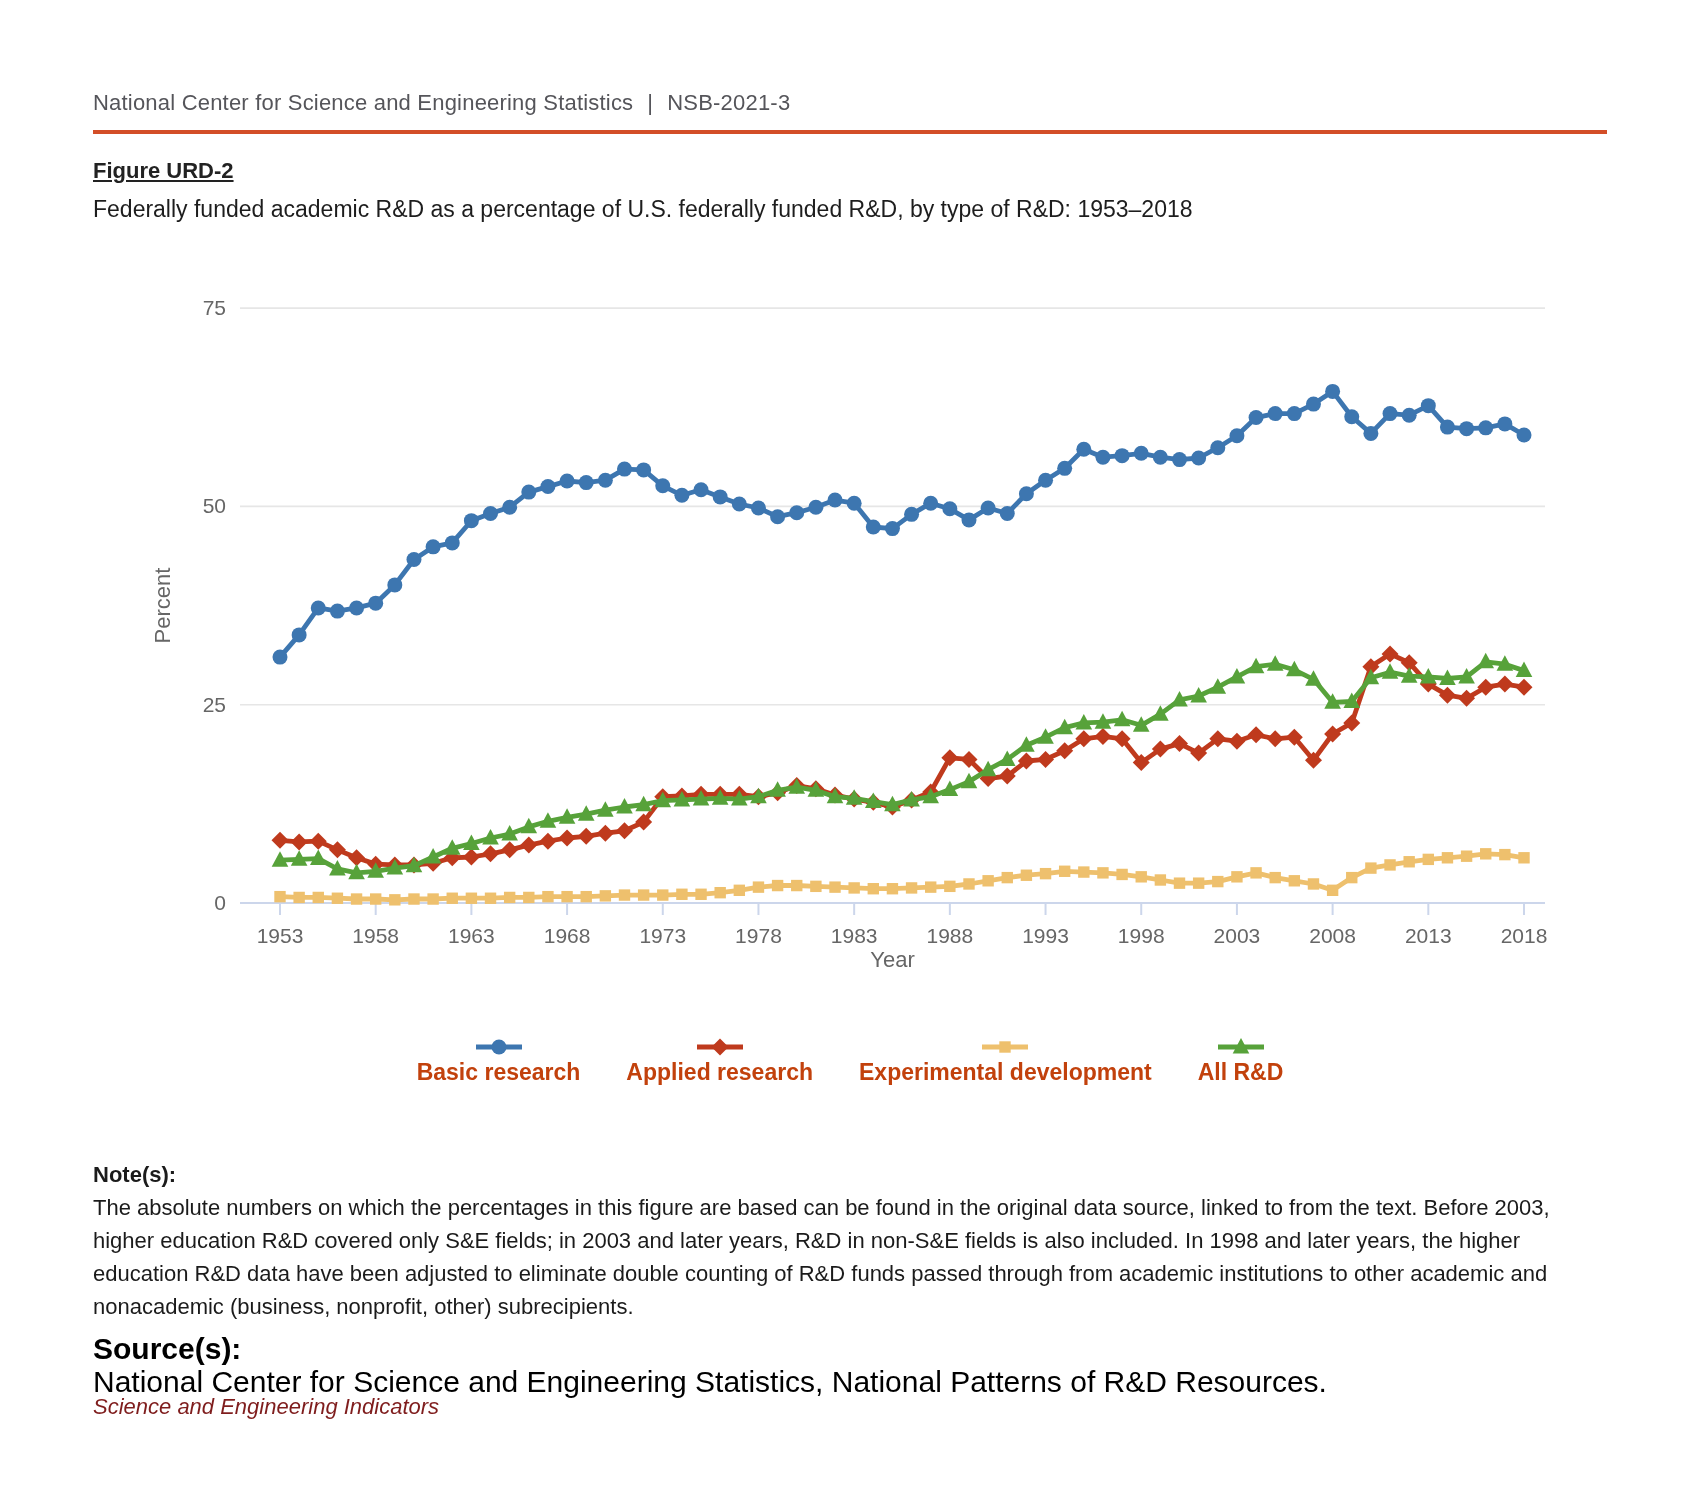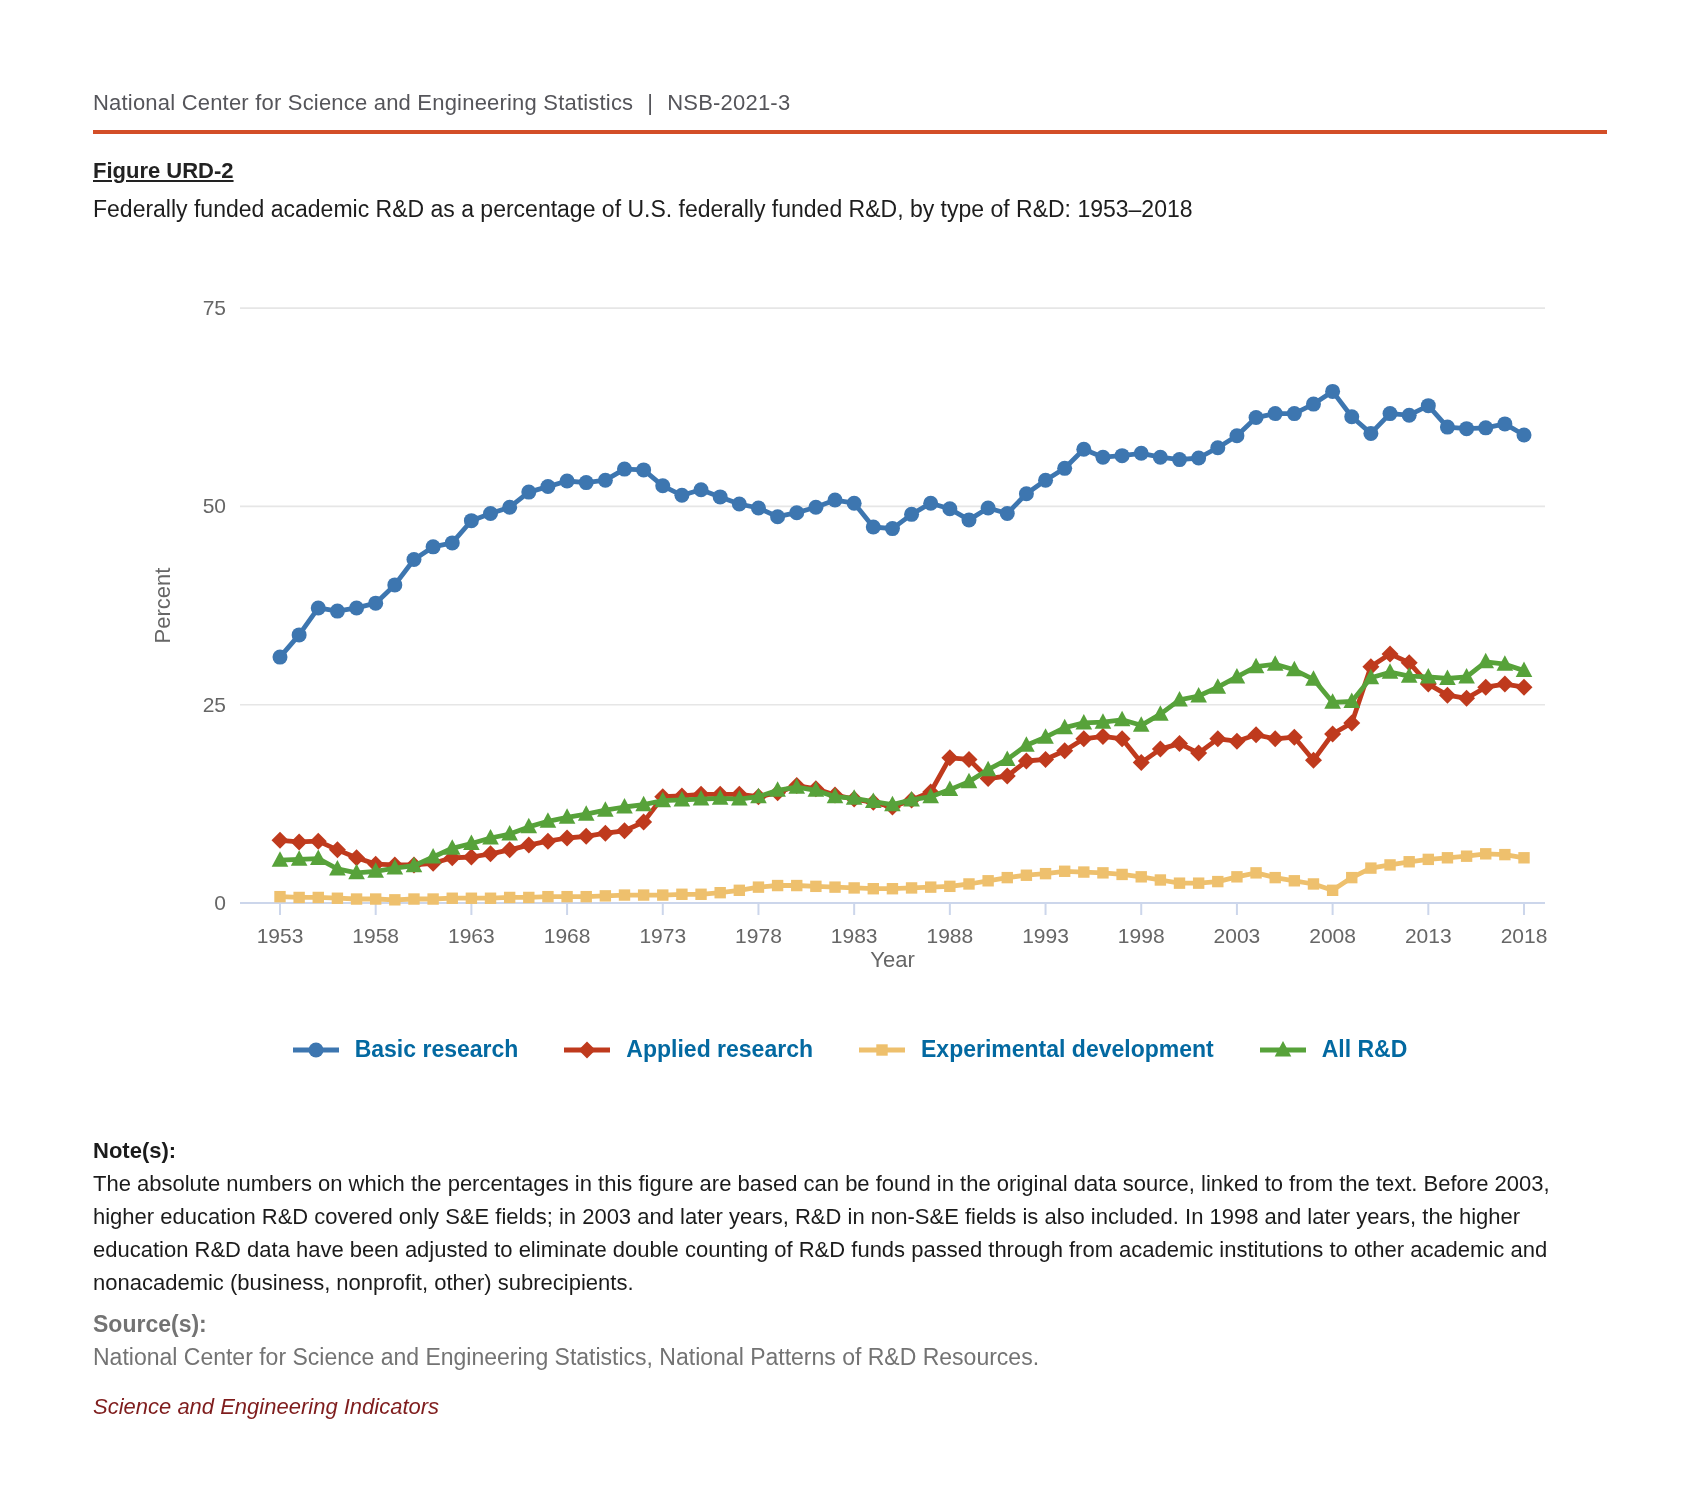--- a/index.html
+++ b/index.html
@@ -23,31 +23,31 @@
   .chart-title {
     position:absolute; left:93px; top:196px;
     font-size:23px; font-weight:400; color:#1d1d1d;
   }
   #chart-svg { position:absolute; left:0; top:255px; }
   .legend {
     position:absolute; left:0; top:1036px; width:100%;
     display:flex; justify-content:center; align-items:center; gap:46px;
   }
   .legend-item {
-    display:flex; align-items:center; gap:16px;
-    font-size:23px; font-weight:700; color:#0369a1; cursor:pointer;
+    display:flex; align-items:center; gap:1px;
+    font-size:23px; font-weight:700; color:#c2410c; cursor:pointer;flex-direction:column;
   }
   .notes-block {
     position:absolute; left:93px; top:1134px; width:1516px;
     font-size:22px; line-height:33px; color:#1b1b1b;
   }
-  .section-label { font-weight:700; }
+  .section-label { font-weight:700;margin-top:24px; }
   .source-block {
     position:absolute; left:93px; top:1308px; width:1516px;
-    font-size:23px; line-height:33px; color:#737373;
+    font-size:30px; line-height:33px; color:#000000;
   }
   .footer-italic {
     position:absolute; left:93px; top:1394px;
     font-size:22px; font-style:italic; color:#7f1d1d;
   }
 </style>
 </head>
 <body>
 
 <div class="header-line">

